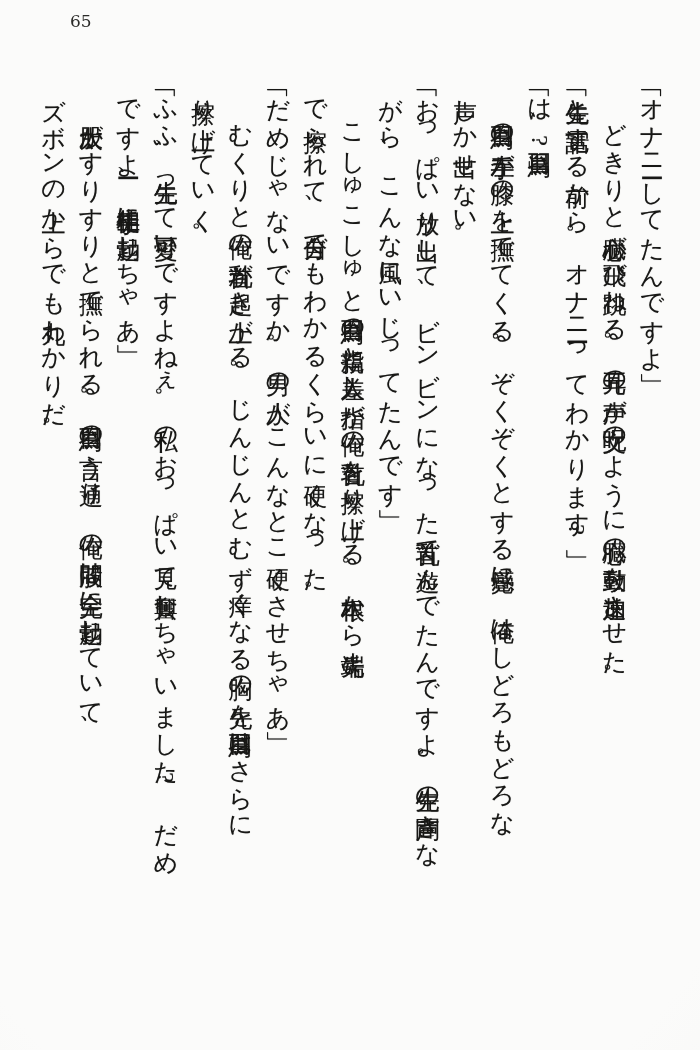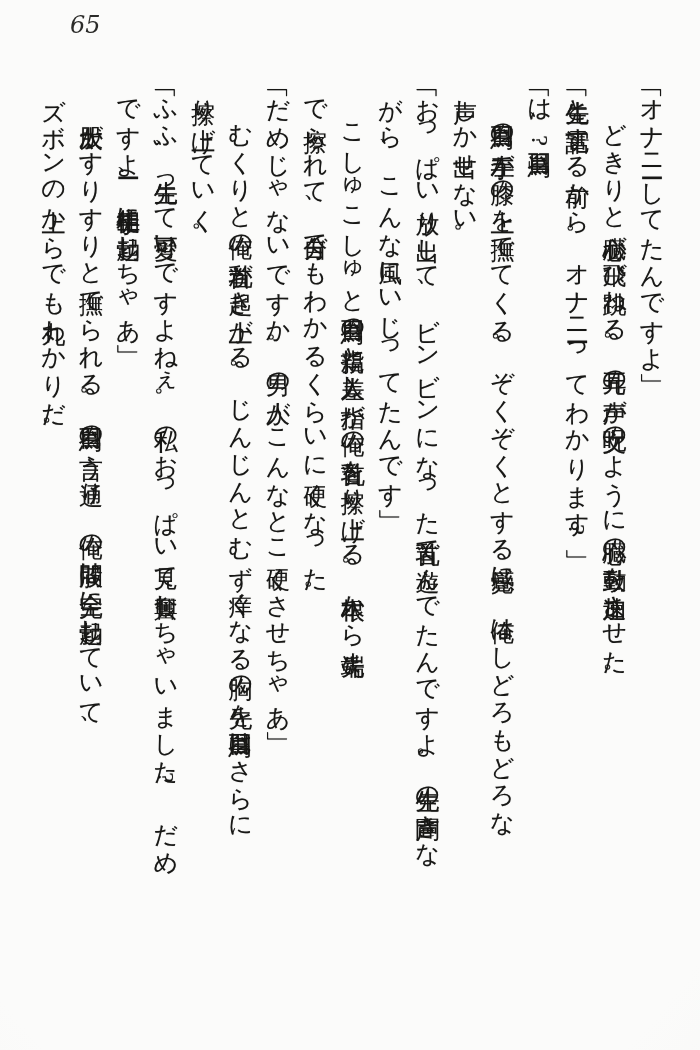--- a/index.html
+++ b/index.html
@@ -15,22 +15,21 @@
     background:
       radial-gradient(ellipse 130% 120% at 48% 46%,
         #fbfbfa 55%, #f5f5f3 80%, #ebebe9 100%);
     font-family: "Liberation Serif", "DejaVu Serif", serif;
   }
   .page-number {
     position: absolute;
     top: 11px;
     left: 70px;
     font-family: "DejaVu Serif", "Liberation Serif", serif;
-    font-style: italic;
-    font-size: 24px;
+    font-size: 17px;
     color: #2b2b29;
   }
   .text-area {
     position: absolute;
     top: 82px;
     right: 30px;
     height: 950px;
     writing-mode: vertical-rl;
     text-orientation: mixed;
     font-size: 24px;

